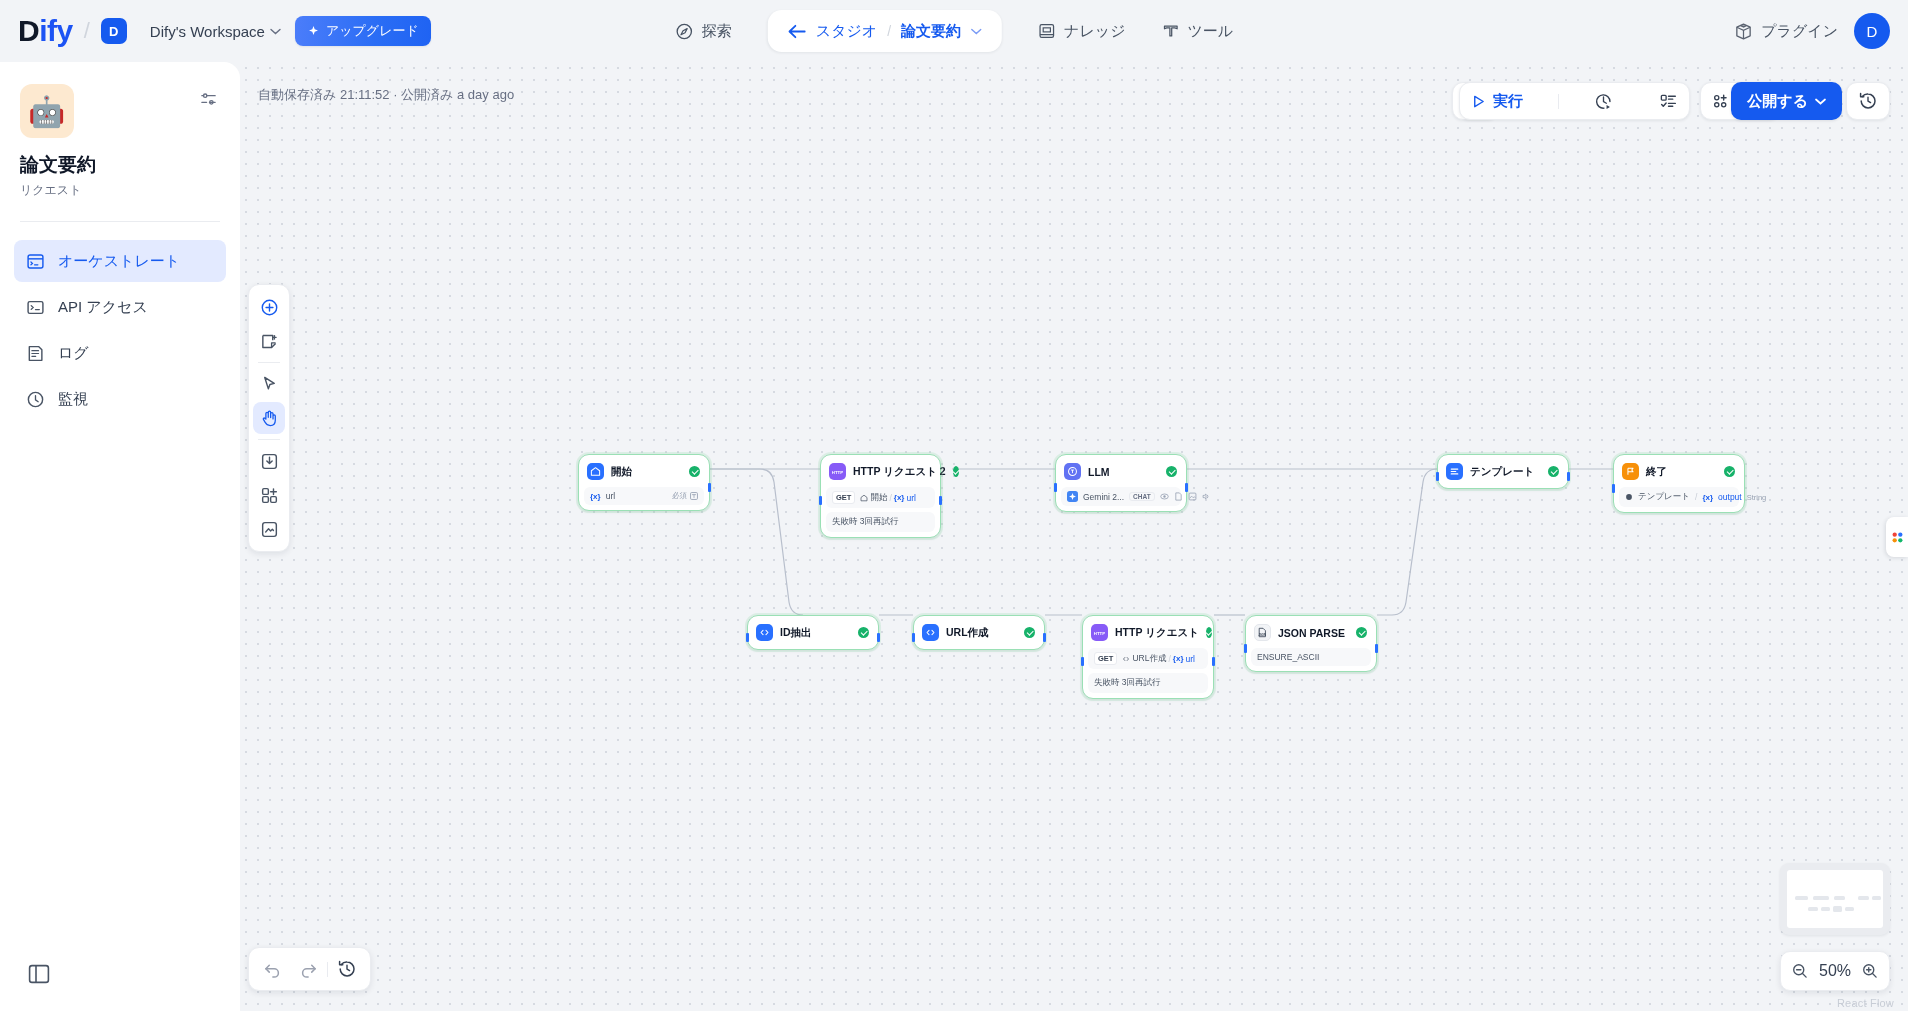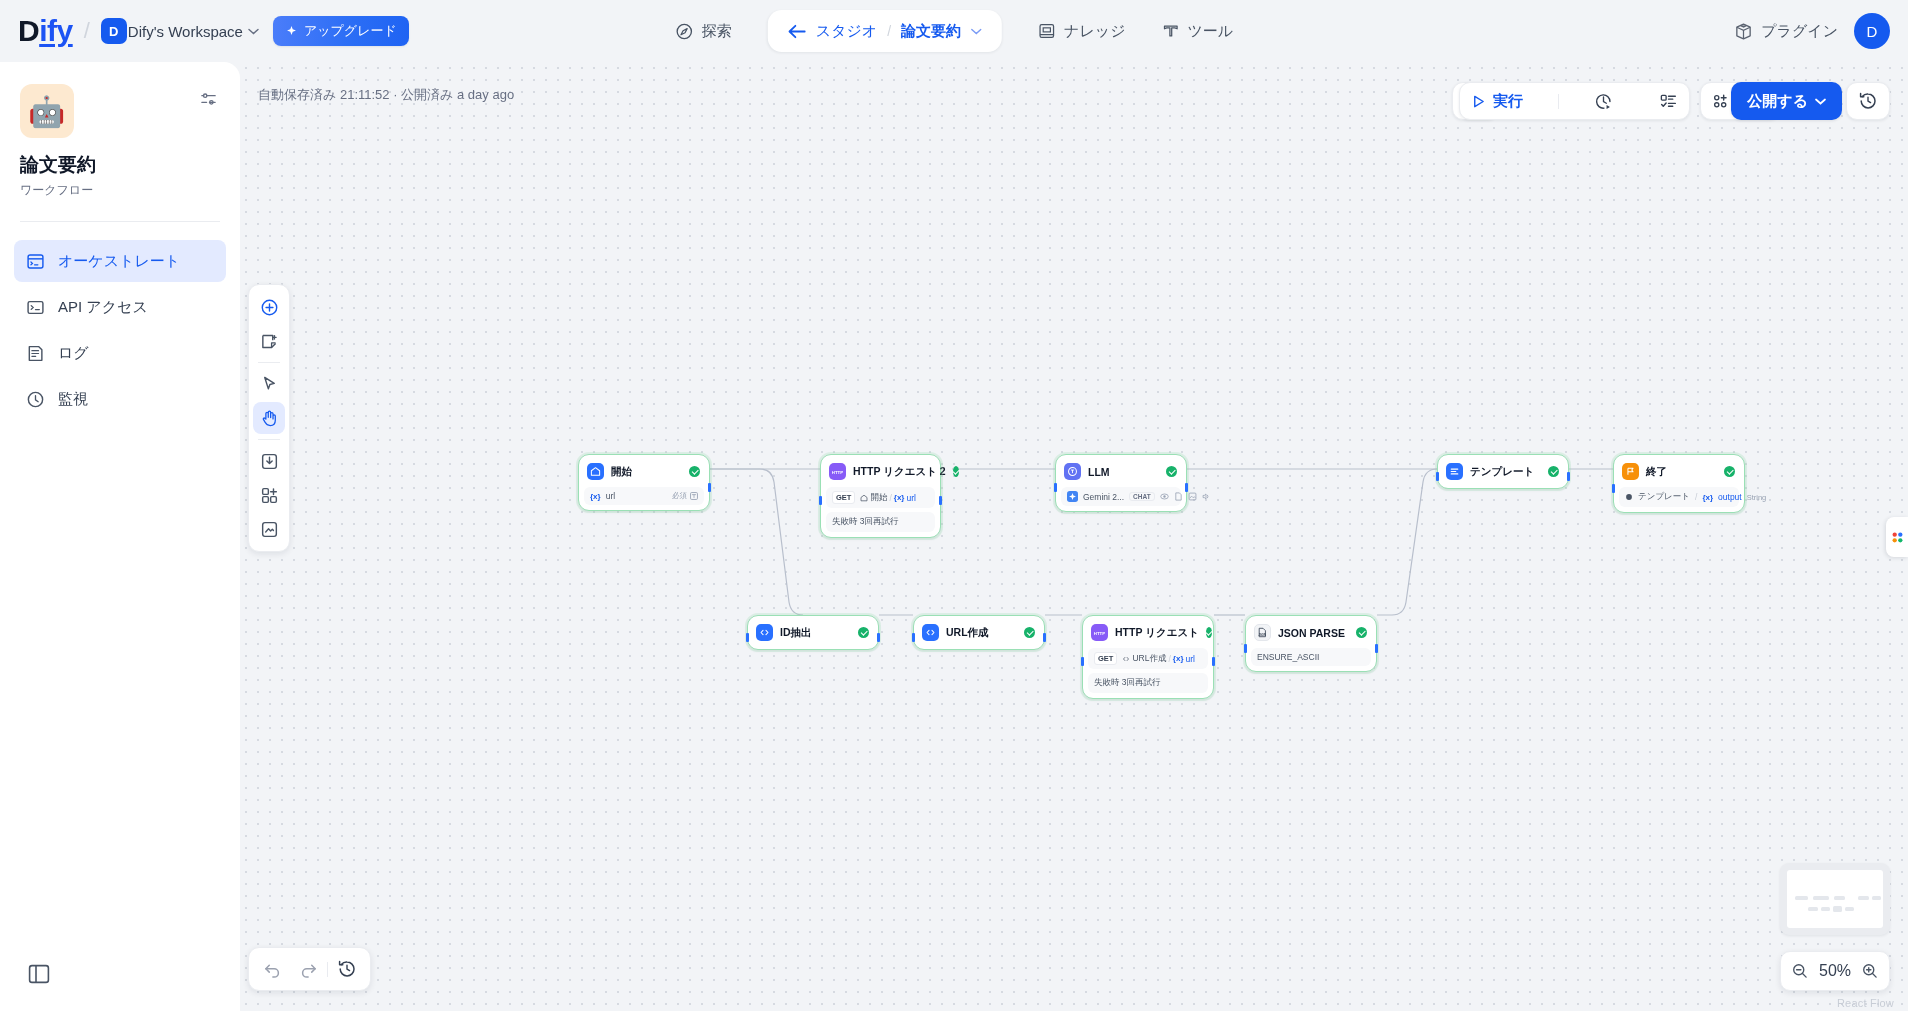--- a/index.html
+++ b/index.html
@@ -13,27 +13,27 @@
   
   .header {
     position: absolute; top: 0; left: 0; width: 1908px; height: 62px;
     background: #f2f4f7; display: flex; align-items: center; z-index: 40;
   }
   .logo {
     margin-left: 18px; font-size: 30px; font-weight: 700; letter-spacing: -0.5px;
     display: flex; align-items: baseline;
   }
   .logo .d1 { color: #101828; }
-  .logo .ify { color: #1c53f4; text-decoration: underline; text-underline-offset: 3px; text-decoration-thickness: 3px; }
+  .logo .ify { color: #1c53f4; text-underline-offset: 3px; text-decoration-thickness: 3px; }
   .hsep { color: #d0d5dd; font-size: 22px; margin: 0 11px; font-weight: 300; }
   .ws-badge {
     width: 26px; height: 26px; border-radius: 7px; background: #155aef; color: #fff;
     font-size: 13px; font-weight: 600; display: flex; align-items: center; justify-content: center;
   }
-  .ws-name { font-size: 15px; color: #354052; margin-left: 1px; }
+  .ws-name { font-size: 15px; color: #354052; margin-left: 23px; }
   .chev { margin-left: 5px; font-size: 10px; color: #676f83; }
   .upgrade {
     margin-left: 14px; height: 30px; border-radius: 8px;
     background: linear-gradient(95deg,#4b7dfa 0%,#2a6df5 60%,#1f63f3 100%);
     color: #fff; font-size: 13px; display: flex; align-items: center; padding: 0 12px; gap: 6px;
     cursor: pointer; box-shadow: 0 1px 2px rgba(16,24,40,.08);
   }
   .nav-center {
     position: absolute; left: 50%; transform: translateX(-50%);
     display: flex; align-items: center; gap: 0px; height: 62px;
@@ -301,21 +301,21 @@
   <div class="app-head">
     <div class="app-icon">🤖</div>
     <div class="app-settings">
       <svg width="19" height="19" viewBox="0 0 20 20">
           <path d="M8 6h9M3 6h2M11 13h6M3 13h5" stroke="#676f83" stroke-width="1.4" stroke-linecap="round"></path>
           <circle cx="6.5" cy="6" r="1.8" fill="none" stroke="#676f83" stroke-width="1.4"></circle>
           <circle cx="13" cy="13" r="1.8" fill="none" stroke="#676f83" stroke-width="1.4"></circle>
         </svg>
     </div>
     <div class="app-title">論文要約</div>
-    <div class="app-sub">ワークフロー</div>
+    <div class="app-sub">リクエスト</div>
   </div>
   <div class="divider"></div>
   <div class="nav-list">
     <div class="nav-row active">
       <span>
         <svg width="19" height="19" viewBox="0 0 20 20">
             <rect x="2.2" y="3.2" width="15.6" height="13.6" rx="2" fill="none" stroke="#155aef" stroke-width="1.5"></rect>
             <path d="M2.2 7.2h15.6" stroke="#155aef" stroke-width="1.5"></path>
             <path d="M5.2 10.5l1.6 1.5-1.6 1.5M9 13.5h3.5" stroke="#155aef" stroke-width="1.3" stroke-linecap="round" fill="none"></path>
           </svg>

